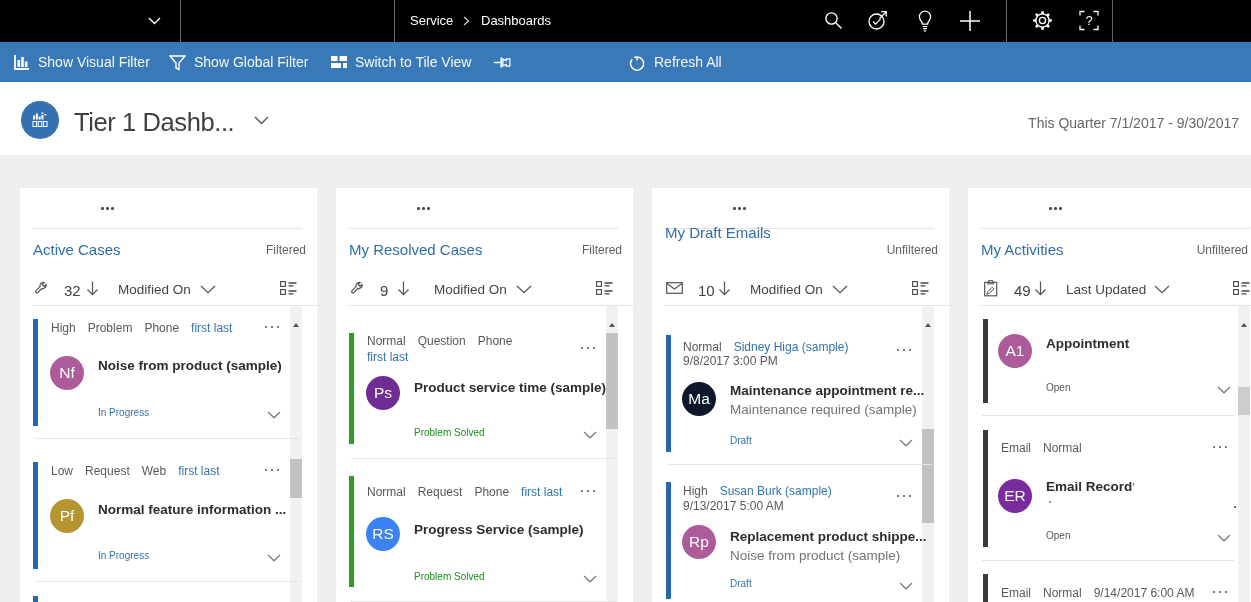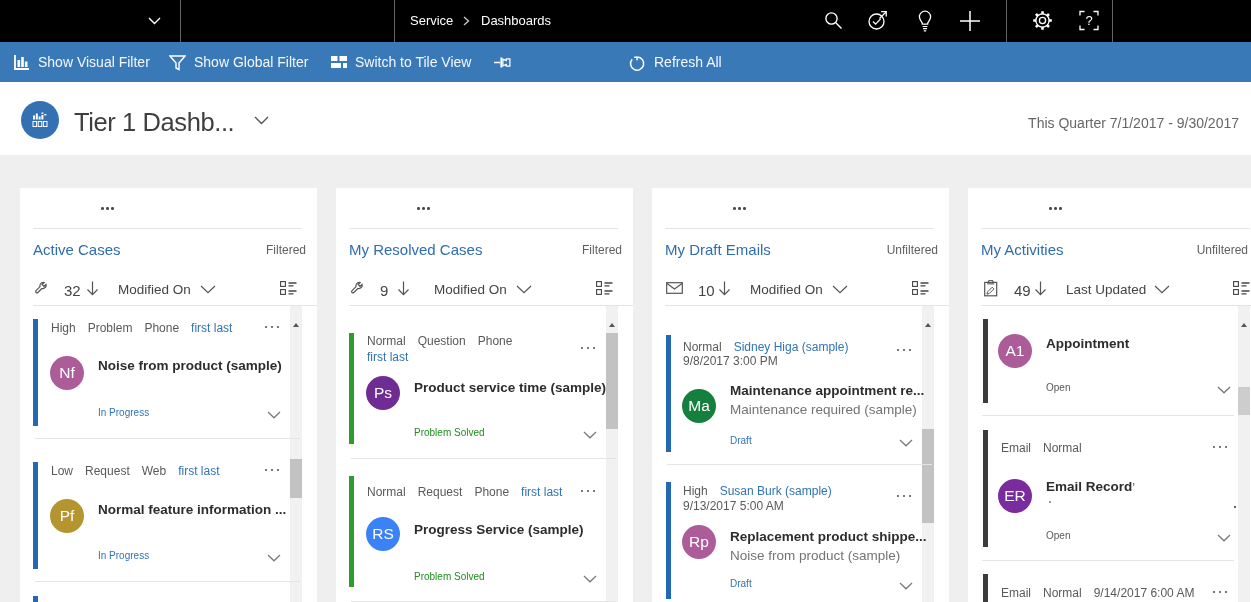--- a/index.html
+++ b/index.html
@@ -283,21 +283,21 @@
       </svg>
   <div class="hr" style="left:15px;width:265px;top:413px"></div>
 </div>
 <div class="card" style="left:652px;overflow:hidden">
   <div class="a dots" style="left:81px;top:19px;width:13px;height:3px">
         <i></i>
         <i></i>
         <i></i>
       </div>
   <div class="hr" style="left:13px;right:15px;top:40px"></div>
-  <div class="ctitle" style="top:53px">My Draft Emails</div>
+  <div class="ctitle" style="top:36px">My Draft Emails</div>
   <div class="cfilt" style="top:55px">Unfiltered</div>
   <svg class="a" style="left:14px;top:94px" width="17" height="12" viewBox="0 0 17 12">
         <rect x="0.7" y="0.7" width="15.6" height="10.6" stroke="#555" stroke-width="1.2" fill="none"></rect>
         <path d="M1 1.5l7.5 5.5L16 1.5" stroke="#555" stroke-width="1.2" fill="none"></path>
       </svg>
   <div class="cnt" style="left:46px;top:94px">10</div>
   <svg class="a" style="left:66px;top:93px" width="13" height="15" viewBox="0 0 13 15">
         <path d="M6.5 0.5v12.8M1.5 8.5l5 5.2 5-5.2" stroke="#555" stroke-width="1.2" fill="none"></path>
       </svg>
   <div class="srt" style="left:98px;top:94px">Modified On</div>
@@ -318,21 +318,21 @@
   <div class="sbarrow" style="top:135px"></div>
   <div class="sbthumb" style="top:241px;height:94px"></div>
   <div class="bar" style="left:14px;top:147px;height:117px;background:#2368b4"></div>
   <div class="lbl" style="left:31px;top:152px"><span style="margin-right:12px">Normal</span><b>Sidney Higa (sample)</b></div>
   <div class="lbl" style="left:31px;top:166px">9/8/2017 3:00 PM</div>
   <div class="idots" style="left:245px;top:161px;width:15px;height:3px">
         <i></i>
         <i></i>
         <i></i>
       </div>
-  <div class="av" style="top:201px;background:#15803d">Ma</div>
+  <div class="av" style="top:194px;background:#0f172a">Ma</div>
   <div class="ttl" style="top:195px">Maintenance appointment re...</div>
   <div class="sub" style="top:214px">Maintenance required (sample)</div>
   <div class="sta blu" style="top:247px">Draft</div>
   <svg class="chev" style="left:247px;top:251px" width="14" height="8" viewBox="0 0 14 8">
         <path d="M1 1l6 5.8L13 1" stroke="#777" stroke-width="1.2" fill="none"></path>
       </svg>
   <div class="hr" style="left:15px;width:265px;top:276px"></div>
   <div class="bar" style="left:14px;top:294px;height:117px;background:#2368b4"></div>
   <div class="lbl" style="left:31px;top:296px"><span style="margin-right:12px">High</span><b>Susan Burk (sample)</b></div>
   <div class="lbl" style="left:31px;top:311px">9/13/2017 5:00 AM</div>

